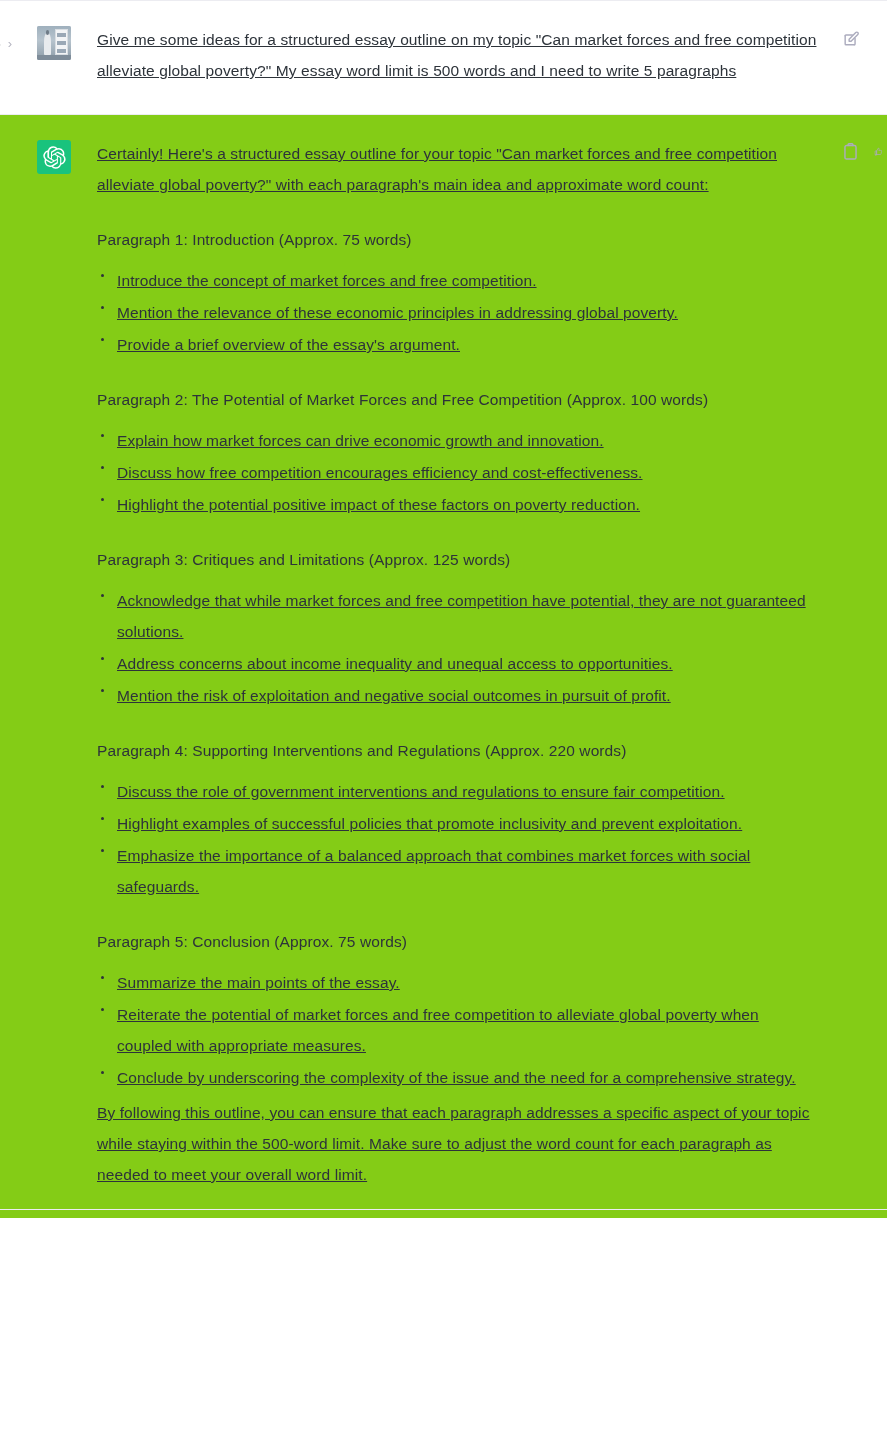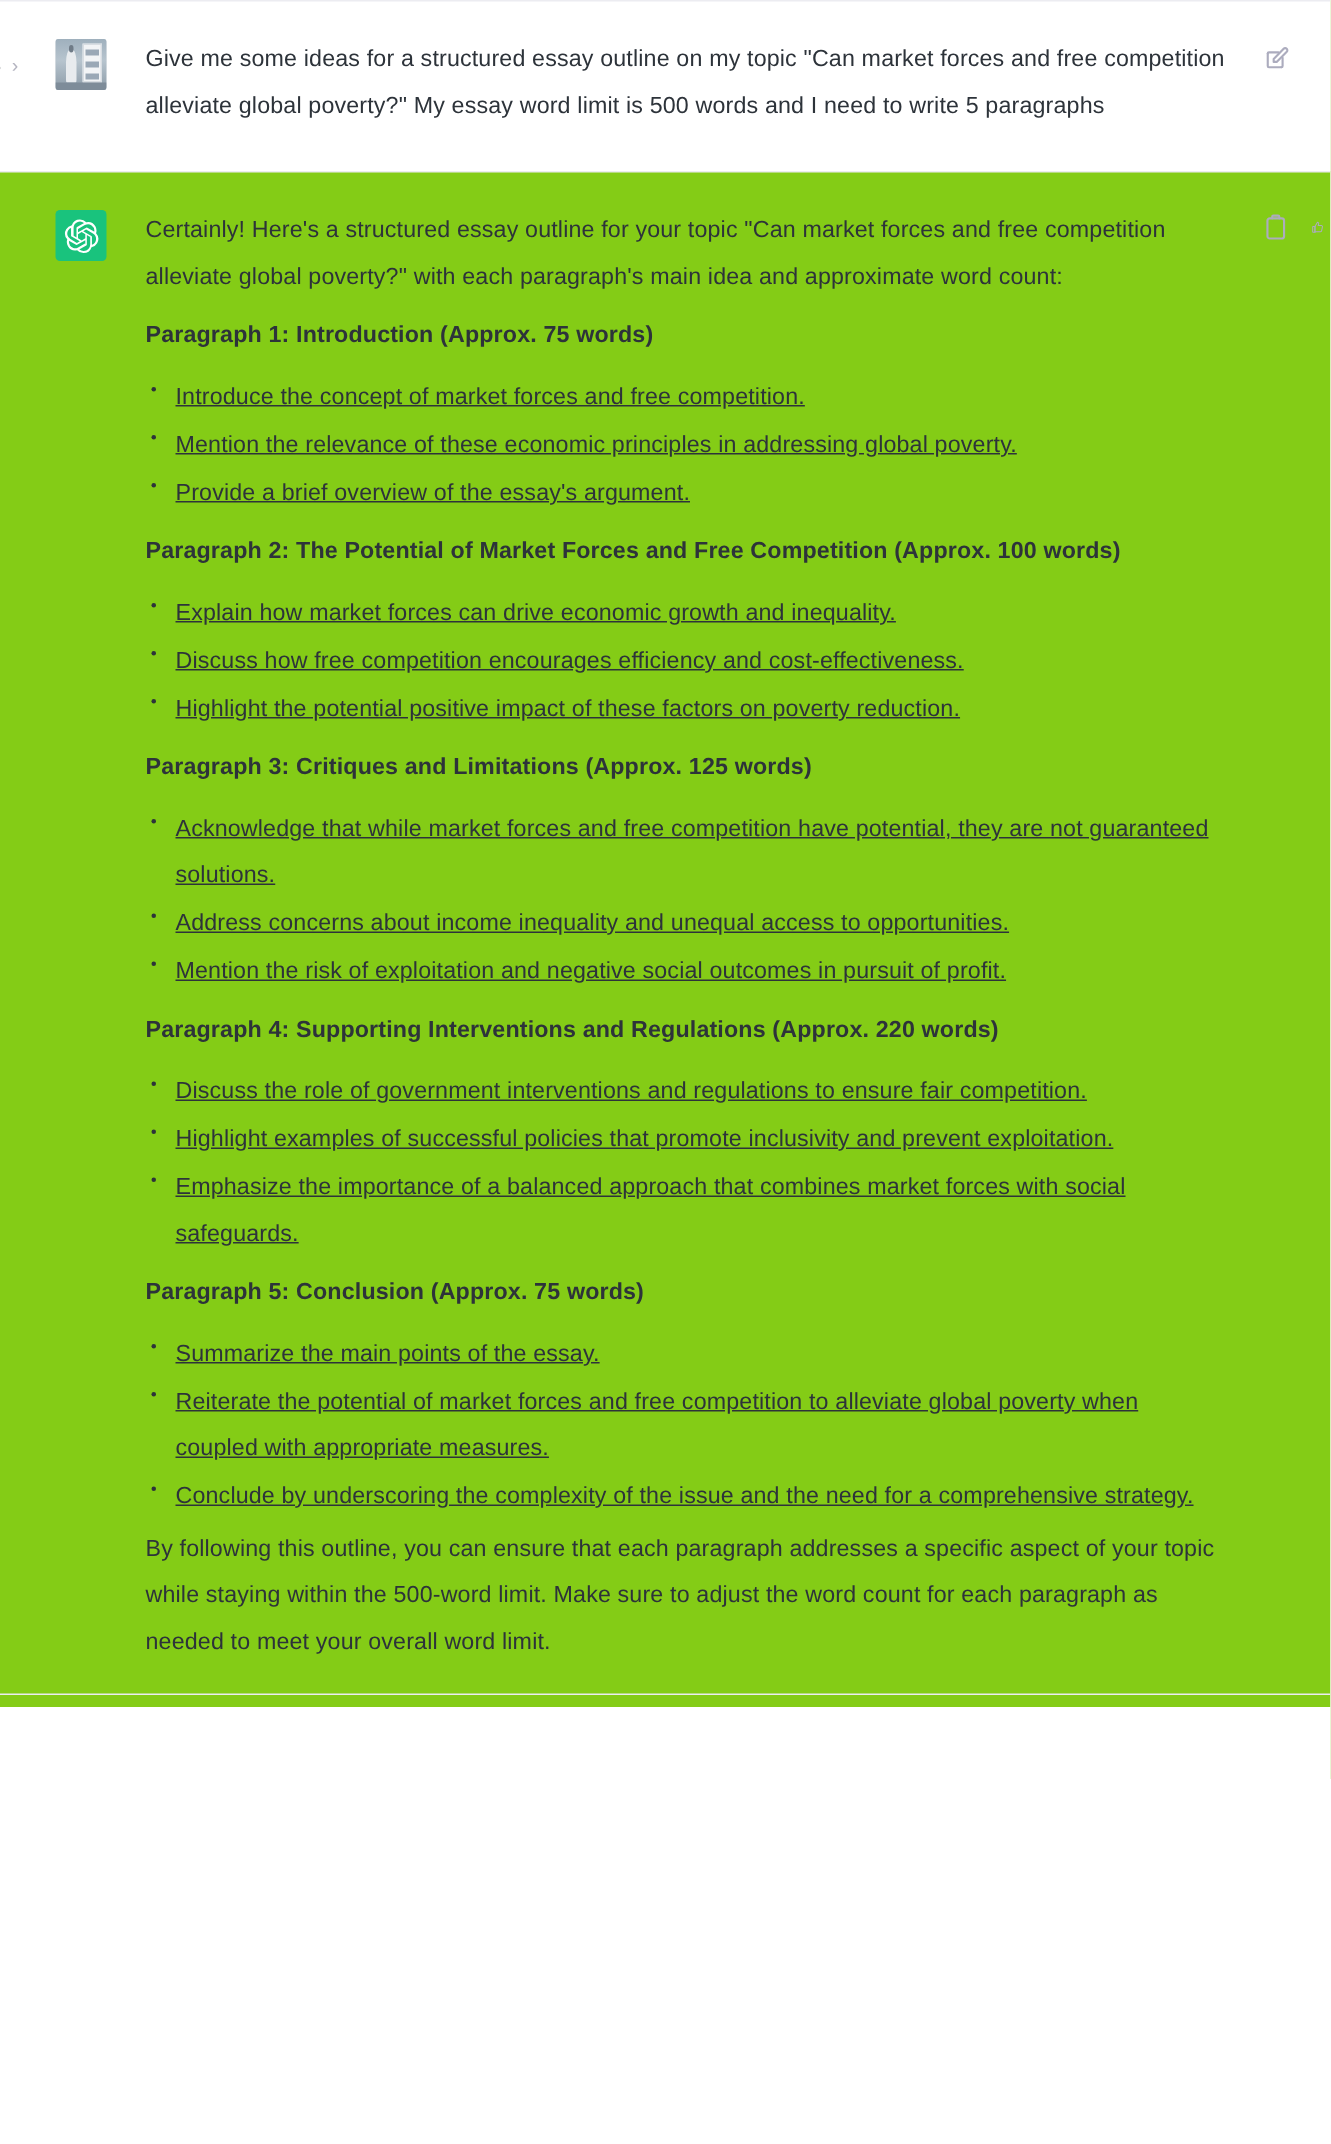--- a/index.html
+++ b/index.html
@@ -124,27 +124,27 @@
   .msg-content {
     margin-left: 97px;
     margin-right: 70px;
     padding-bottom: 28px;
     color: #2d333a;
     font-size: 15.5px;
     line-height: 31px;
     letter-spacing: 0.1px;
   }
   .msg-content p { margin: 0; }
-  .msg-content p.body { margin-bottom: 0; }
+  .msg-content p.body { margin-bottom: 0; text-decoration: underline; }
 
   .section-title {
-    font-weight: bold;
+    font-weight: normal;
     font-size: 15.5px;
     line-height: 31px;
-    margin-top: 8px;
+    margin-top: 24px;
     margin-bottom: 10px;
   }
 
   ul.bullets {
     list-style: none;
     margin: 0 0 4px 0;
     padding: 0;
   }
   ul.bullets li {
     position: relative;
@@ -251,21 +251,21 @@
 
         <div class="section-title">Paragraph 1: Introduction (Approx. 75 words)</div>
         <ul class="bullets">
           <li><span class="dot"></span><span>Introduce the concept of market forces and free competition.</span></li>
           <li><span class="dot"></span><span>Mention the relevance of these economic principles in addressing global poverty.</span></li>
           <li><span class="dot"></span><span>Provide a brief overview of the essay's argument.</span></li>
         </ul>
 
         <div class="section-title">Paragraph 2: The Potential of Market Forces and Free Competition (Approx. 100 words)</div>
         <ul class="bullets">
-          <li><span class="dot"></span><span>Explain how market forces can drive economic growth and inequality.</span></li>
+          <li><span class="dot"></span><span>Explain how market forces can drive economic growth and innovation.</span></li>
           <li><span class="dot"></span><span>Discuss how free competition encourages efficiency and cost-effectiveness.</span></li>
           <li><span class="dot"></span><span>Highlight the potential positive impact of these factors on poverty reduction.</span></li>
         </ul>
 
         <div class="section-title">Paragraph 3: Critiques and Limitations (Approx. 125 words)</div>
         <ul class="bullets">
           <li><span class="dot"></span><span>Acknowledge that while market forces and free competition have potential, they are not guaranteed solutions.</span></li>
           <li><span class="dot"></span><span>Address concerns about income inequality and unequal access to opportunities.</span></li>
           <li><span class="dot"></span><span>Mention the risk of exploitation and negative social outcomes in pursuit of profit.</span></li>
         </ul>

